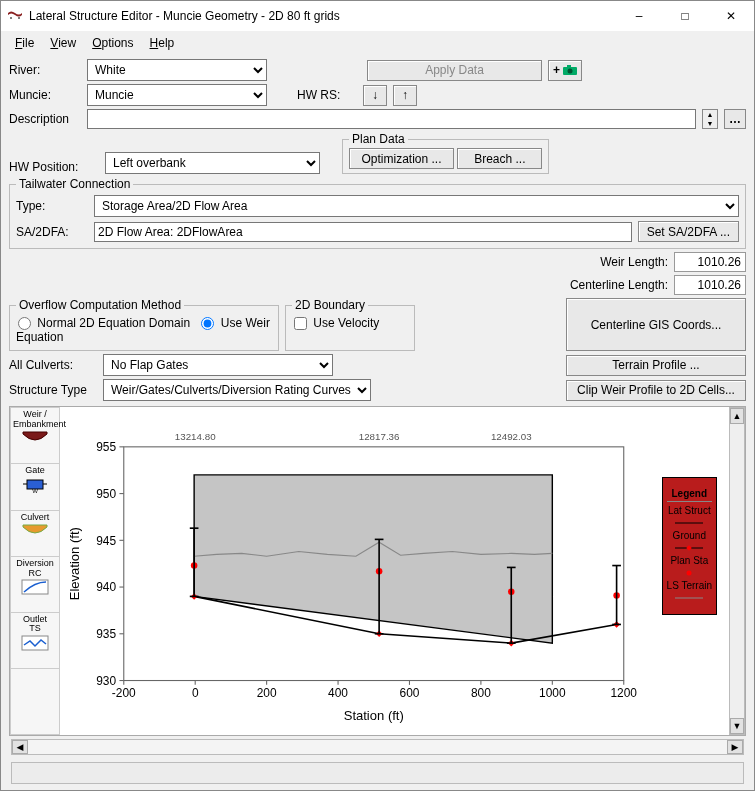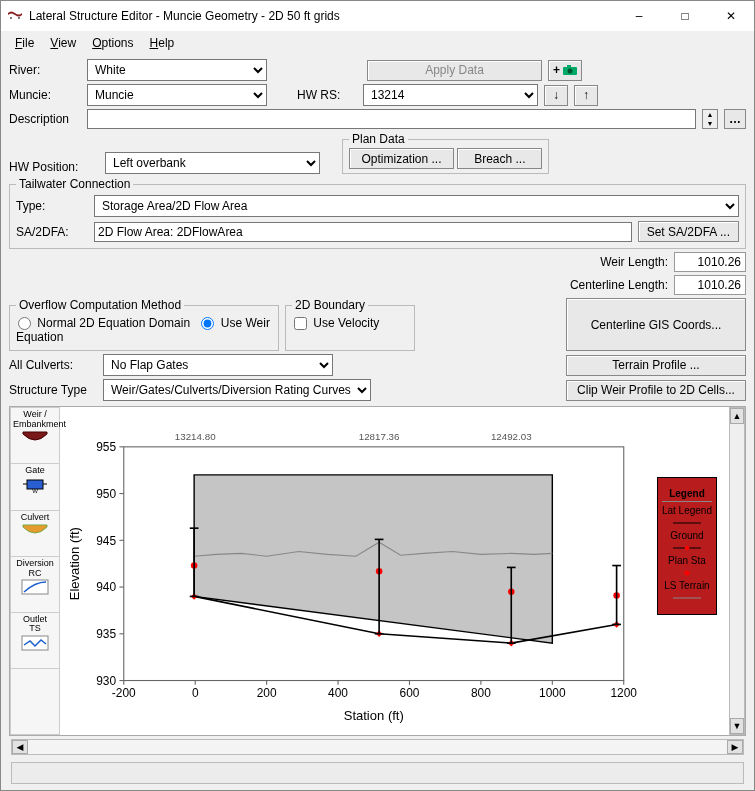--- a/index.html
+++ b/index.html
@@ -144,21 +144,21 @@
 </style>
 </head>
 <body>
 
 <div class="titlebar">
   <svg class="app-icon" viewBox="0 0 16 16">
     <path d="M1 5 Q4 2 8 5 Q12 8 15 5 L15 7 Q12 10 8 7 Q4 4 1 7 Z" fill="#8a2020"></path>
     <circle cx="4" cy="10" r="1" fill="#555"></circle>
       <circle cx="12" cy="10" r="1" fill="#555"></circle>
   </svg>
-  <div class="title">Lateral Structure Editor - Muncie Geometry - 2D 50 ft grids</div>
+  <div class="title">Lateral Structure Editor - Muncie Geometry - 2D 80 ft grids</div>
   <div class="wbtn">–</div>
   <div class="wbtn">□</div>
   <div class="wbtn close">✕</div>
 </div>
 
 <div class="menubar">
   <span><u>F</u>ile</span>
   <span><u>V</u>iew</span>
   <span><u>O</u>ptions</span>
   <span><u>H</u>elp</span>
@@ -183,23 +183,20 @@
     </button>
   </div>
 
   <div class="row">
     <div class="lbl">Muncie:</div>
     <select class="combo" style="width:180px">
       <option>Muncie</option>
     </select>
     <div style="width:18px"></div>
     <div style="width:60px">HW RS:</div>
-    <select class="combo" style="width:175px">
-      <option>13214</option>
-    </select>
     <button class="btn small"><span>↓</span></button>
     <button class="btn small"><span>↑</span></button>
   </div>
 
   <div class="row">
     <div class="lbl">Description</div>
     <input class="txt" style="flex: 1 1 0%;" value="">
     <div class="spinbtns">
       <div>▲</div>
       <div>▼</div>
@@ -384,21 +381,21 @@
           <line x1="407.5" y1="135.93999999999983" x2="415.5" y2="135.93999999999983" stroke="#000" stroke-width="1.5"></line>
           <line x1="407.5" y1="205.6" x2="415.5" y2="205.6" stroke="#000" stroke-width="1.5"></line>
           <line x1="508.42857142857144" y1="188.4" x2="508.42857142857144" y2="134.22000000000037" stroke="#000" stroke-width="1.5"></line>
           <line x1="504.42857142857144" y1="134.22000000000037" x2="512.4285714285714" y2="134.22000000000037" stroke="#000" stroke-width="1.5"></line>
           <line x1="504.42857142857144" y1="188.4" x2="512.4285714285714" y2="188.4" stroke="#000" stroke-width="1.5"></line>
         </svg>
 
       <div class="legend">
         <div class="hd">Legend</div>
         <div class="item">
-            <span>Lat Legend</span>
+            <span>Lat Struct</span>
           </div>
         <div class="item">
             <svg>
               <line x1="0" y1="5" x2="28" y2="5" stroke="#000"></line>
             </svg>
           </div>
         <div class="item">
             <span>Ground</span>
           </div>
         <div class="item">

